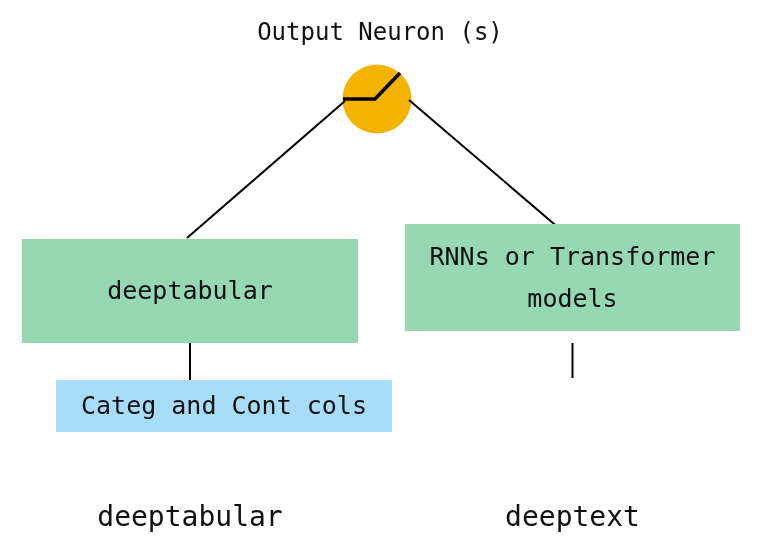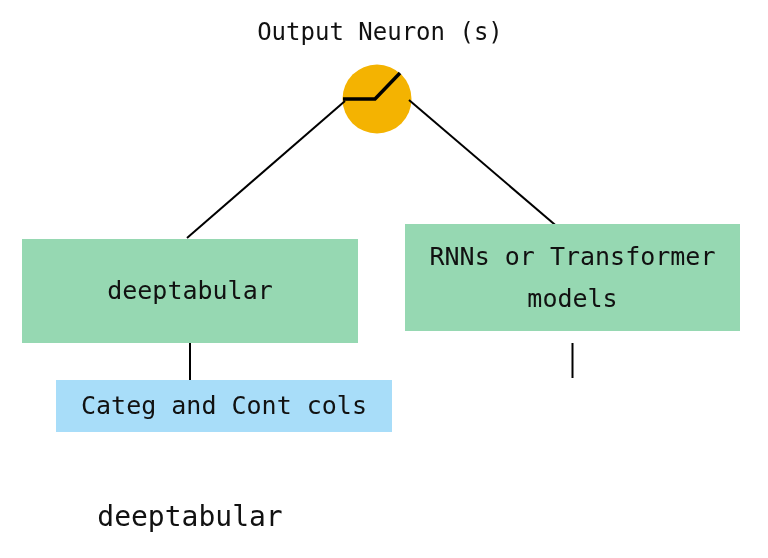--- a/index.html
+++ b/index.html
@@ -100,14 +100,15 @@
     <span>RNNs or Transformer models</span>
   </div>
 
   <div class="box input" id="input-left">
     <span>Categ and Cont cols</span>
   </div>
 
 
   <div class="component-label" id="label-left">deeptabular</div>
 
+  <div class="component-label" id="label-right">deeptext</div>
 
 </div>
 
 </body></html>

